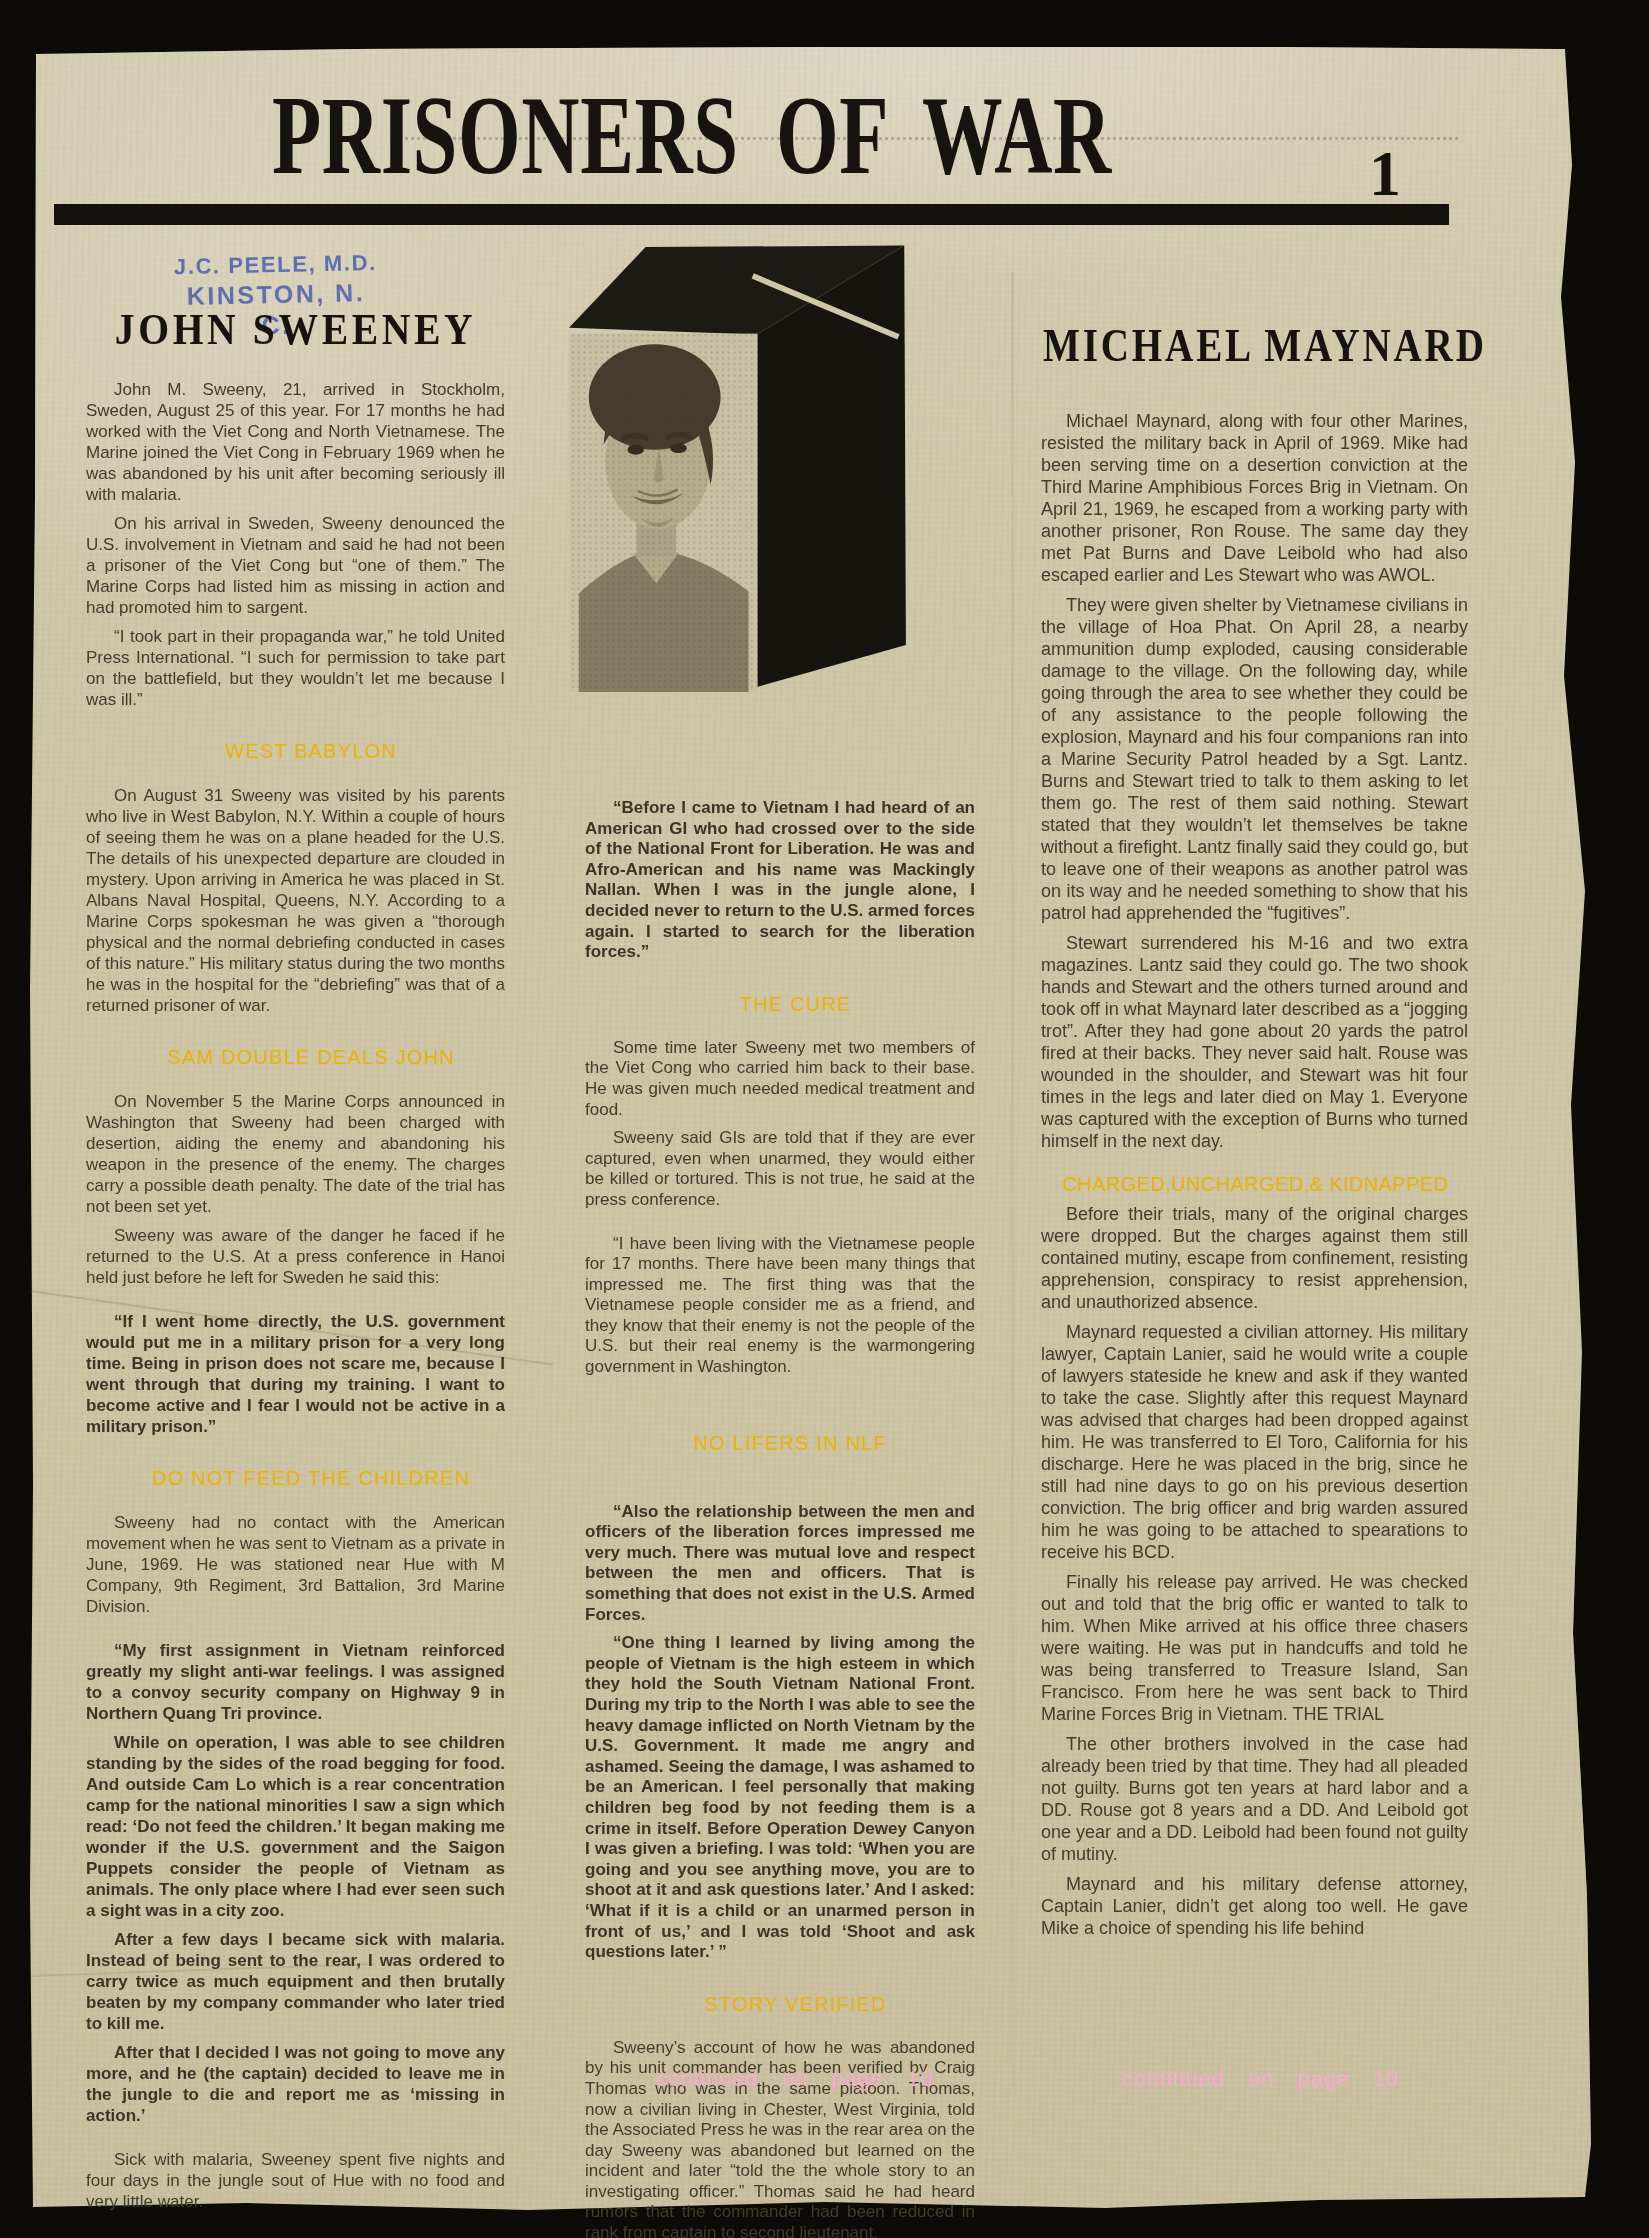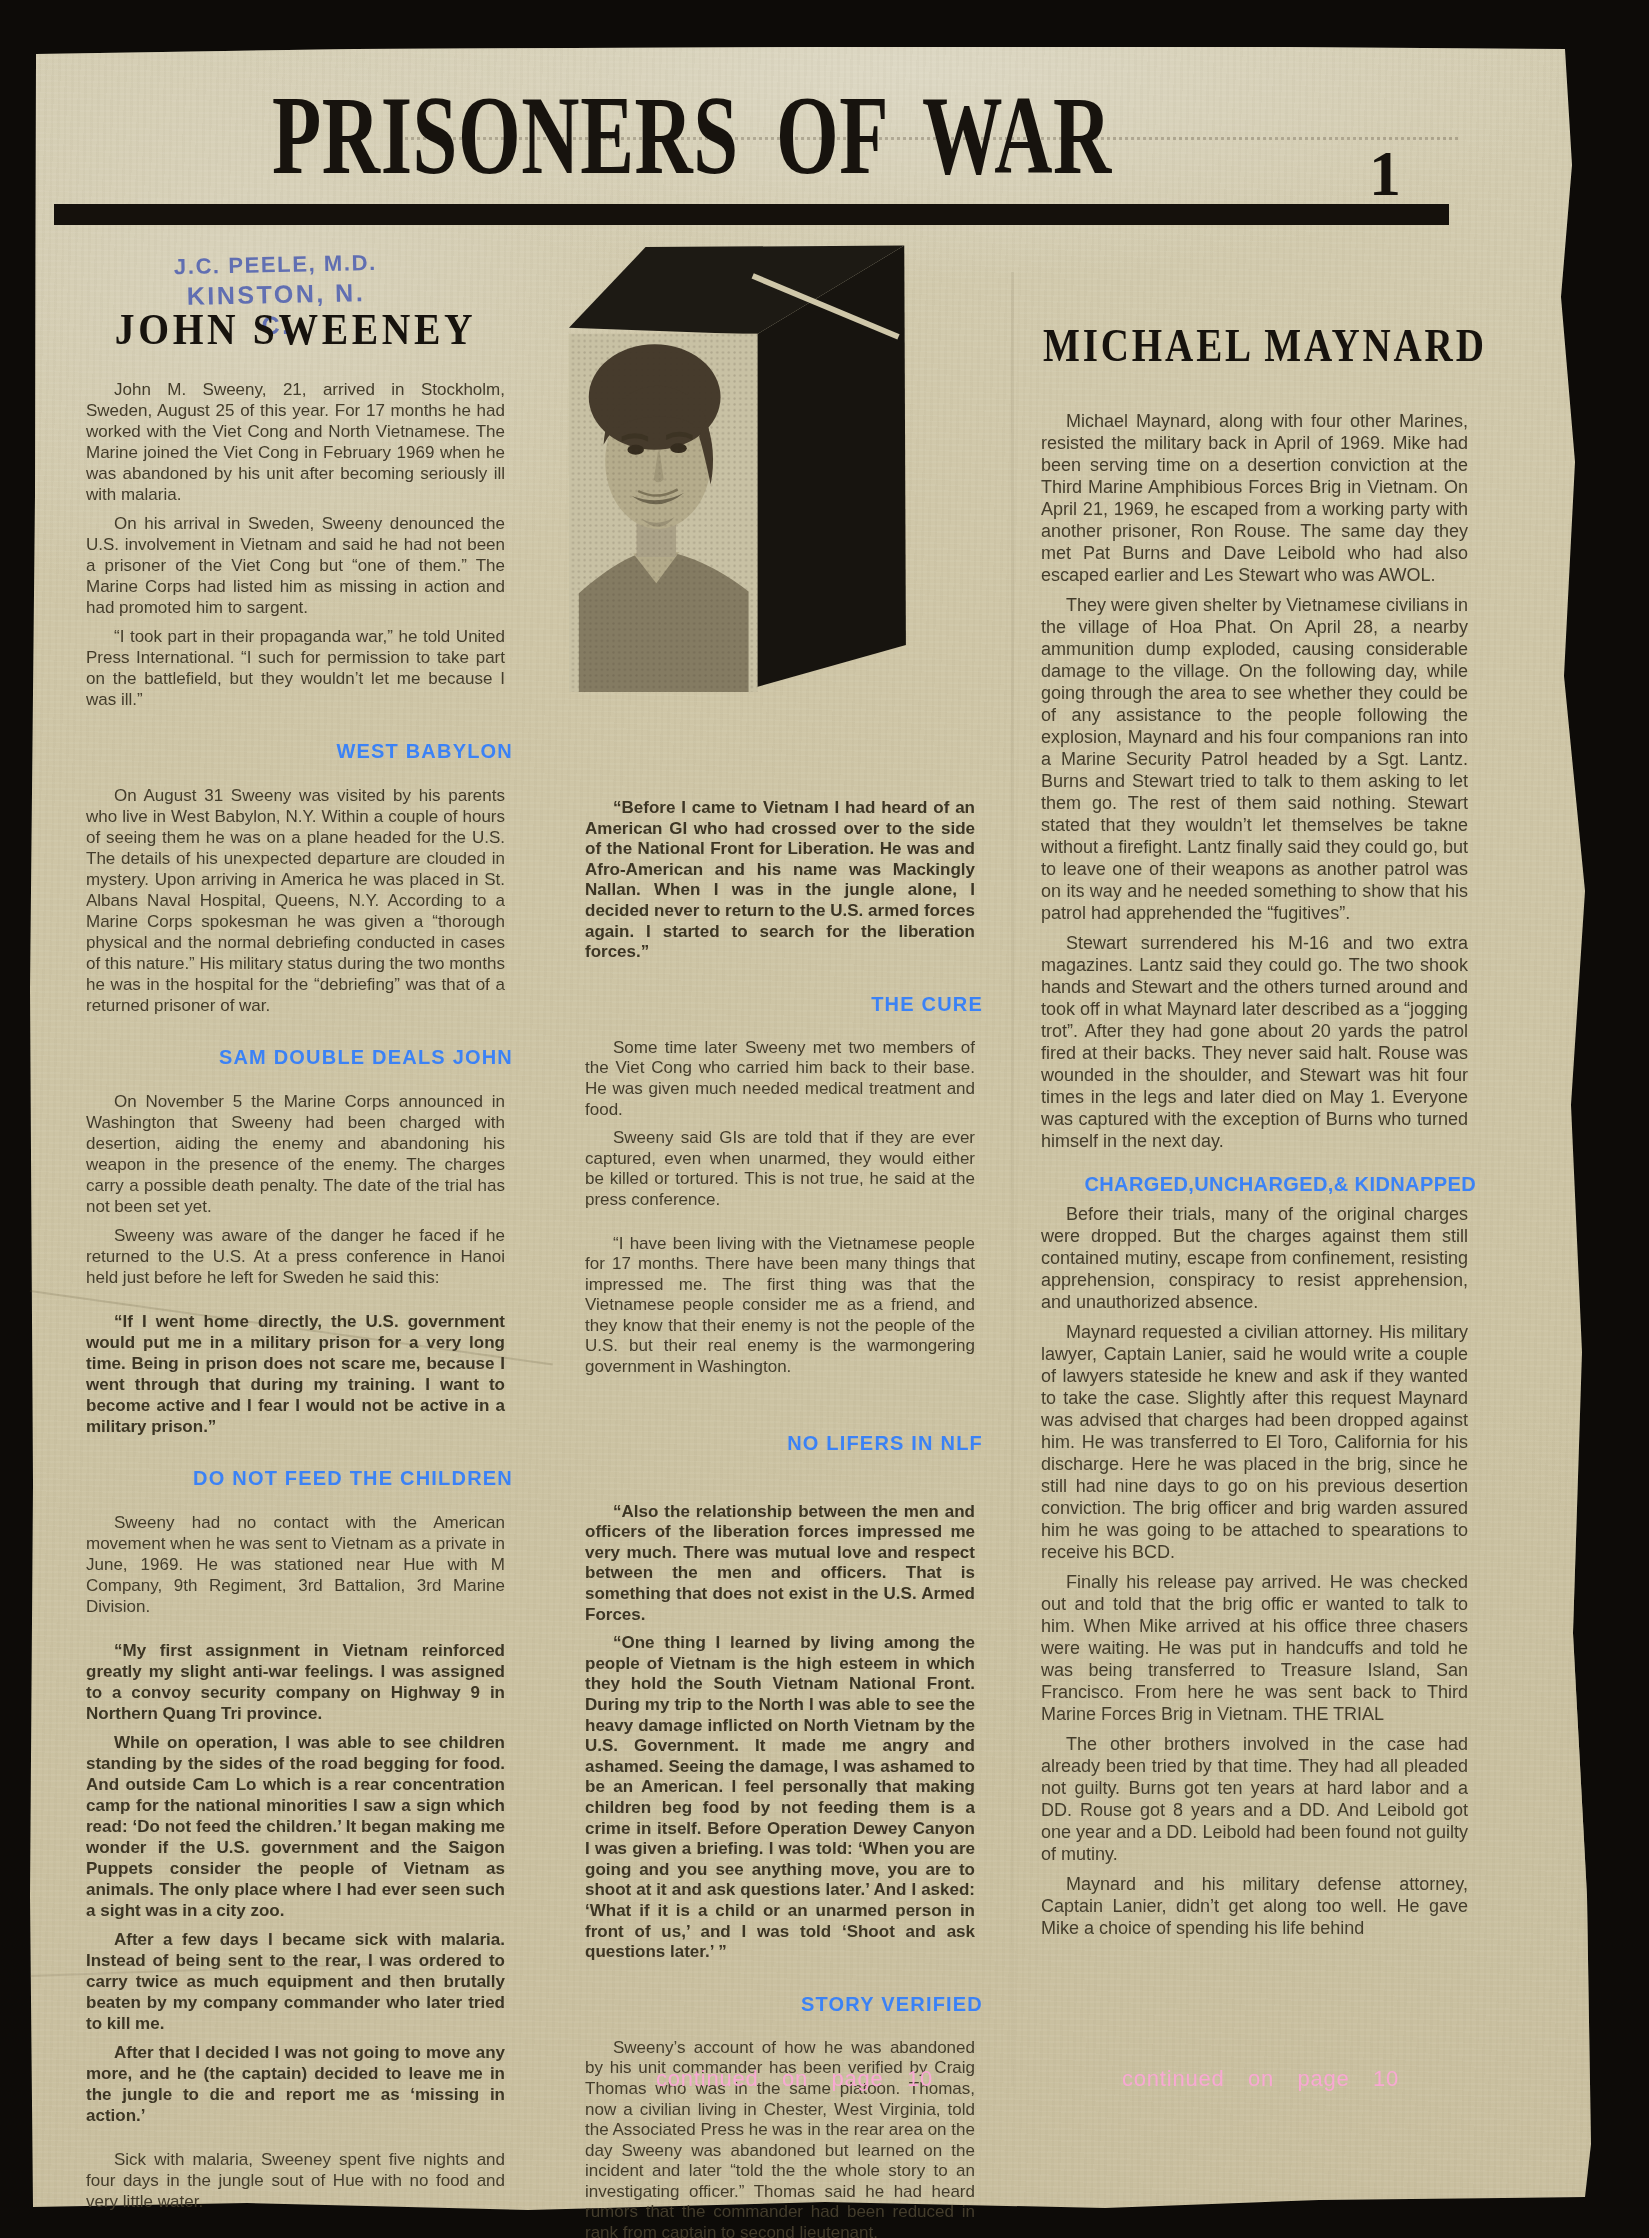--- a/index.html
+++ b/index.html
@@ -71,22 +71,22 @@
   }
   .headline-sweeney{left:78px;top:307px;width:435px;font-size:45px;letter-spacing:4.1px;transform:scaleX(.88);transform-origin:center top;}
   .headline-maynard{left:1014px;top:323px;width:388px;font-size:46px;letter-spacing:3.3px;transform:scaleX(.85);transform-origin:center top;}
 
   
   .col{position:absolute;z-index:2;color:#433c2b;text-align:justify;}
   .col p{margin:8px;text-indent:28px;}
   .col p.b{font-weight:700;color:#3c3524;}
   .col p.gap{margin-top:23px;}
   .col h3{
-    font-weight:700;font-size:20px;letter-spacing:1.2px;color:#3b82f6;
-    margin:30px 0 23px 31px;text-indent:0;text-align:right;line-height:1.1;
+    font-weight:400;font-size:20px;letter-spacing:1.2px;color:#eab308;
+    margin:30px 0 23px 31px;text-indent:0;text-align:center;line-height:1.1;
   }
   .col h3.gap2{margin:54px 0 48px 20px;}
   .col-left{left:78px;top:371px;width:435px;font-size:17px;line-height:21px;}
   .col-mid{left:577px;top:790px;width:406px;font-size:17px;line-height:20.6px;}
   .col-right{left:1033px;top:402px;width:443px;font-size:18px;line-height:22px;}
   .col-right p{text-indent:25px;}
   .col-right h3{margin:21.4px 0 3.3px 1.6px;font-size:20px;letter-spacing:0.4px;}
 
   
   .continued{

